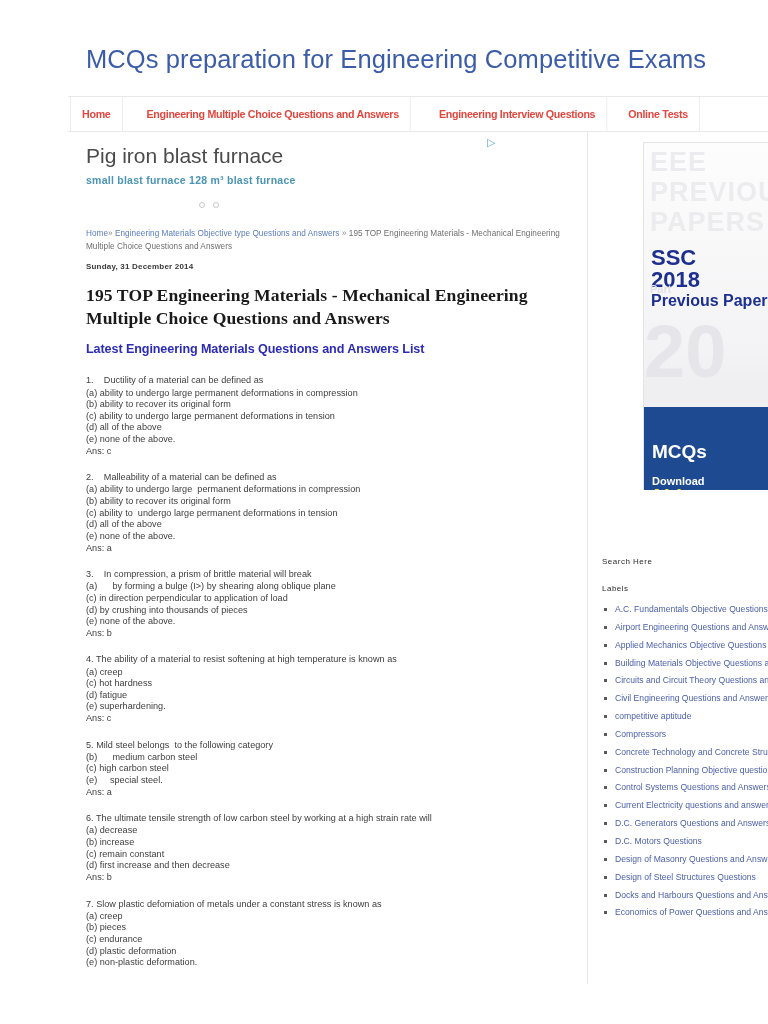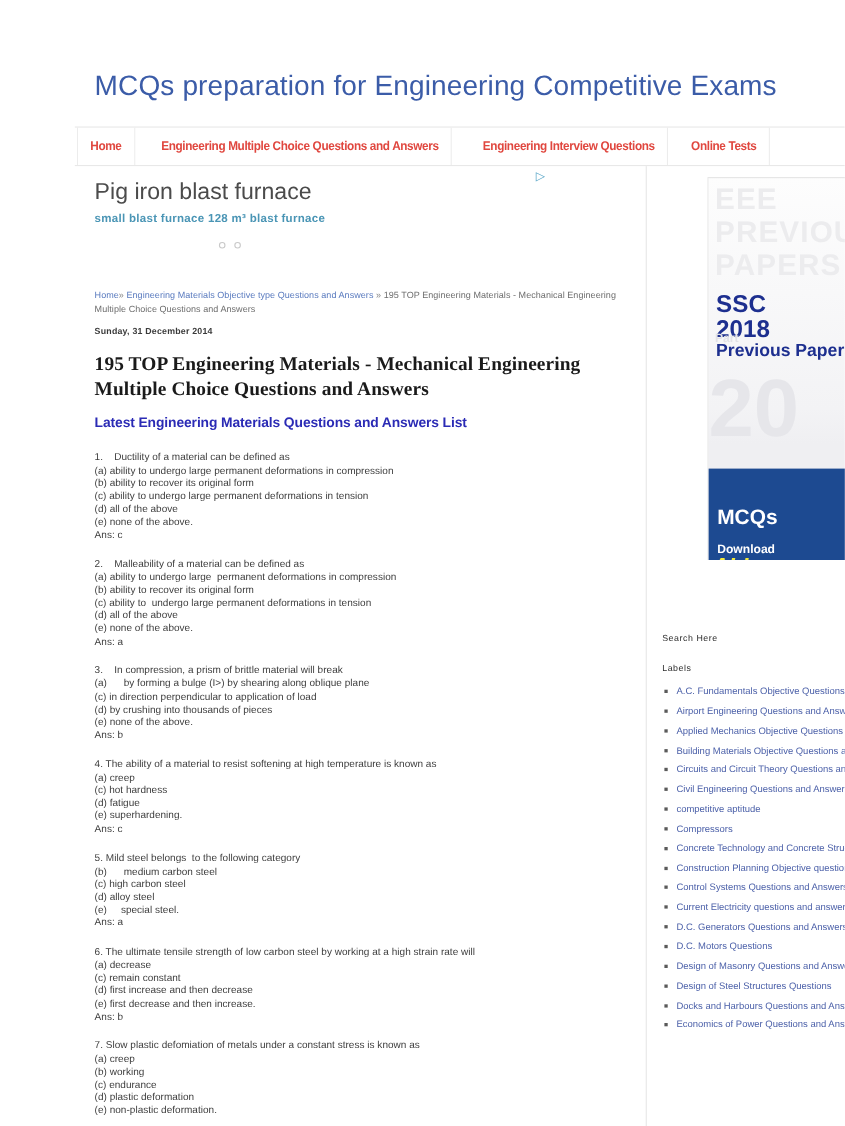--- a/index.html
+++ b/index.html
@@ -8,21 +8,21 @@
     margin: 0; padding: 0;
     width: 768px; height: 1024px;
     background: #ffffff;
     font-family: "Liberation Sans", sans-serif;
     overflow: hidden;
   }
   .page { position: relative; width: 768px; height: 1024px; background:#fff; }
 
   
   .site-header {
-    padding: 64px 0 0 86px;
+    padding: 45px 0 0 86px;
   }
   .site-title {
     font-family: "Liberation Sans", sans-serif;
     font-size: 25.5px;
     font-weight: 400;
     color: #3b5ca8;
     letter-spacing: 0.1px;
     line-height: 1.1;
     white-space: nowrap;
   }
@@ -94,21 +94,21 @@
   .adchoice {
     position: absolute;
     left: 401px; top: 5px;
     color: #5aa7c8;
     font-size: 11px;
     line-height: 1;
   }
 
   
   .breadcrumb {
-    margin-top: 32px;
+    margin-top: 16px;
     font-size: 8.2px;
     color: #6e6e6e;
     line-height: 1.55;
     max-width: 525px;
     letter-spacing: 0.05px;
   }
   .breadcrumb a { color: #5a7bbf; text-decoration: none; }
   .breadcrumb .sep { color: #8a8a8a; }
 
   .post-date {
@@ -316,36 +316,35 @@
             <div class="qa-line">(a) creep</div>
             <div class="qa-line">(c) hot hardness</div>
             <div class="qa-line">(d) fatigue</div>
             <div class="qa-line">(e) superhardening.</div>
             <div class="qa-line">Ans: c</div>
           </div>
           <div class="qa-block">
             <div class="qa-line q">5. Mild steel belongs  to the following category</div>
             <div class="qa-line">(b)      medium carbon steel</div>
             <div class="qa-line">(c) high carbon steel</div>
-            <div class="qa-line">(d) alloy steel</div>
             <div class="qa-line">(e)     special steel.</div>
             <div class="qa-line">Ans: a</div>
           </div>
           <div class="qa-block">
             <div class="qa-line q">6. The ultimate tensile strength of low carbon steel by working at a high strain rate will</div>
             <div class="qa-line">(a) decrease</div>
+            <div class="qa-line">(b) increase</div>
             <div class="qa-line">(c) remain constant</div>
             <div class="qa-line">(d) first increase and then decrease</div>
-            <div class="qa-line">(e) first decrease and then increase.</div>
             <div class="qa-line">Ans: b</div>
           </div>
           <div class="qa-block">
             <div class="qa-line q">7. Slow plastic defomiation of metals under a constant stress is known as</div>
             <div class="qa-line">(a) creep</div>
-            <div class="qa-line">(b) working</div>
+            <div class="qa-line">(b) pieces</div>
             <div class="qa-line">(c) endurance</div>
             <div class="qa-line">(d) plastic deformation</div>
             <div class="qa-line">(e) non-plastic deformation.</div>
           </div>
         </div>
     </div>
 
     <div class="side-col">
 
       <div class="banner-wrap">

